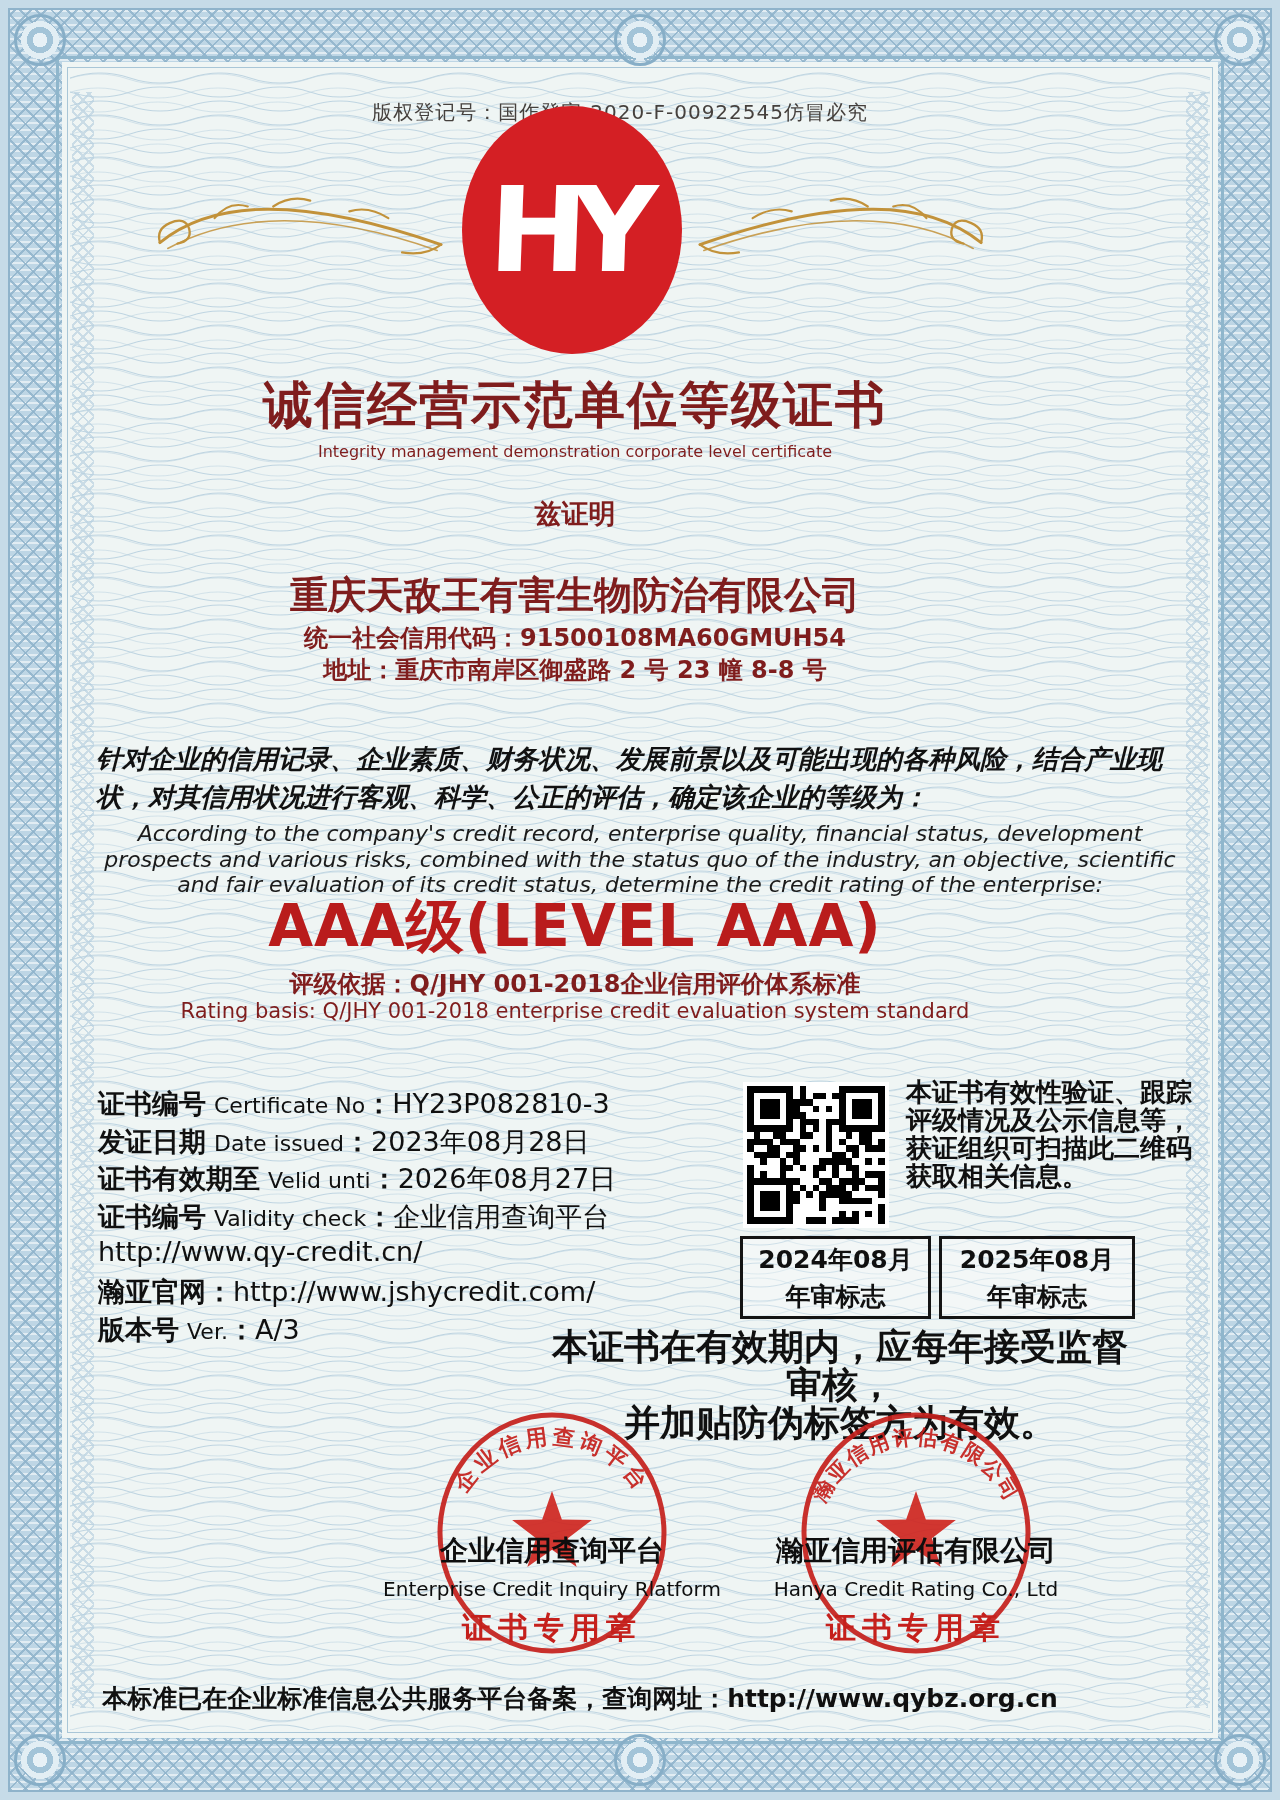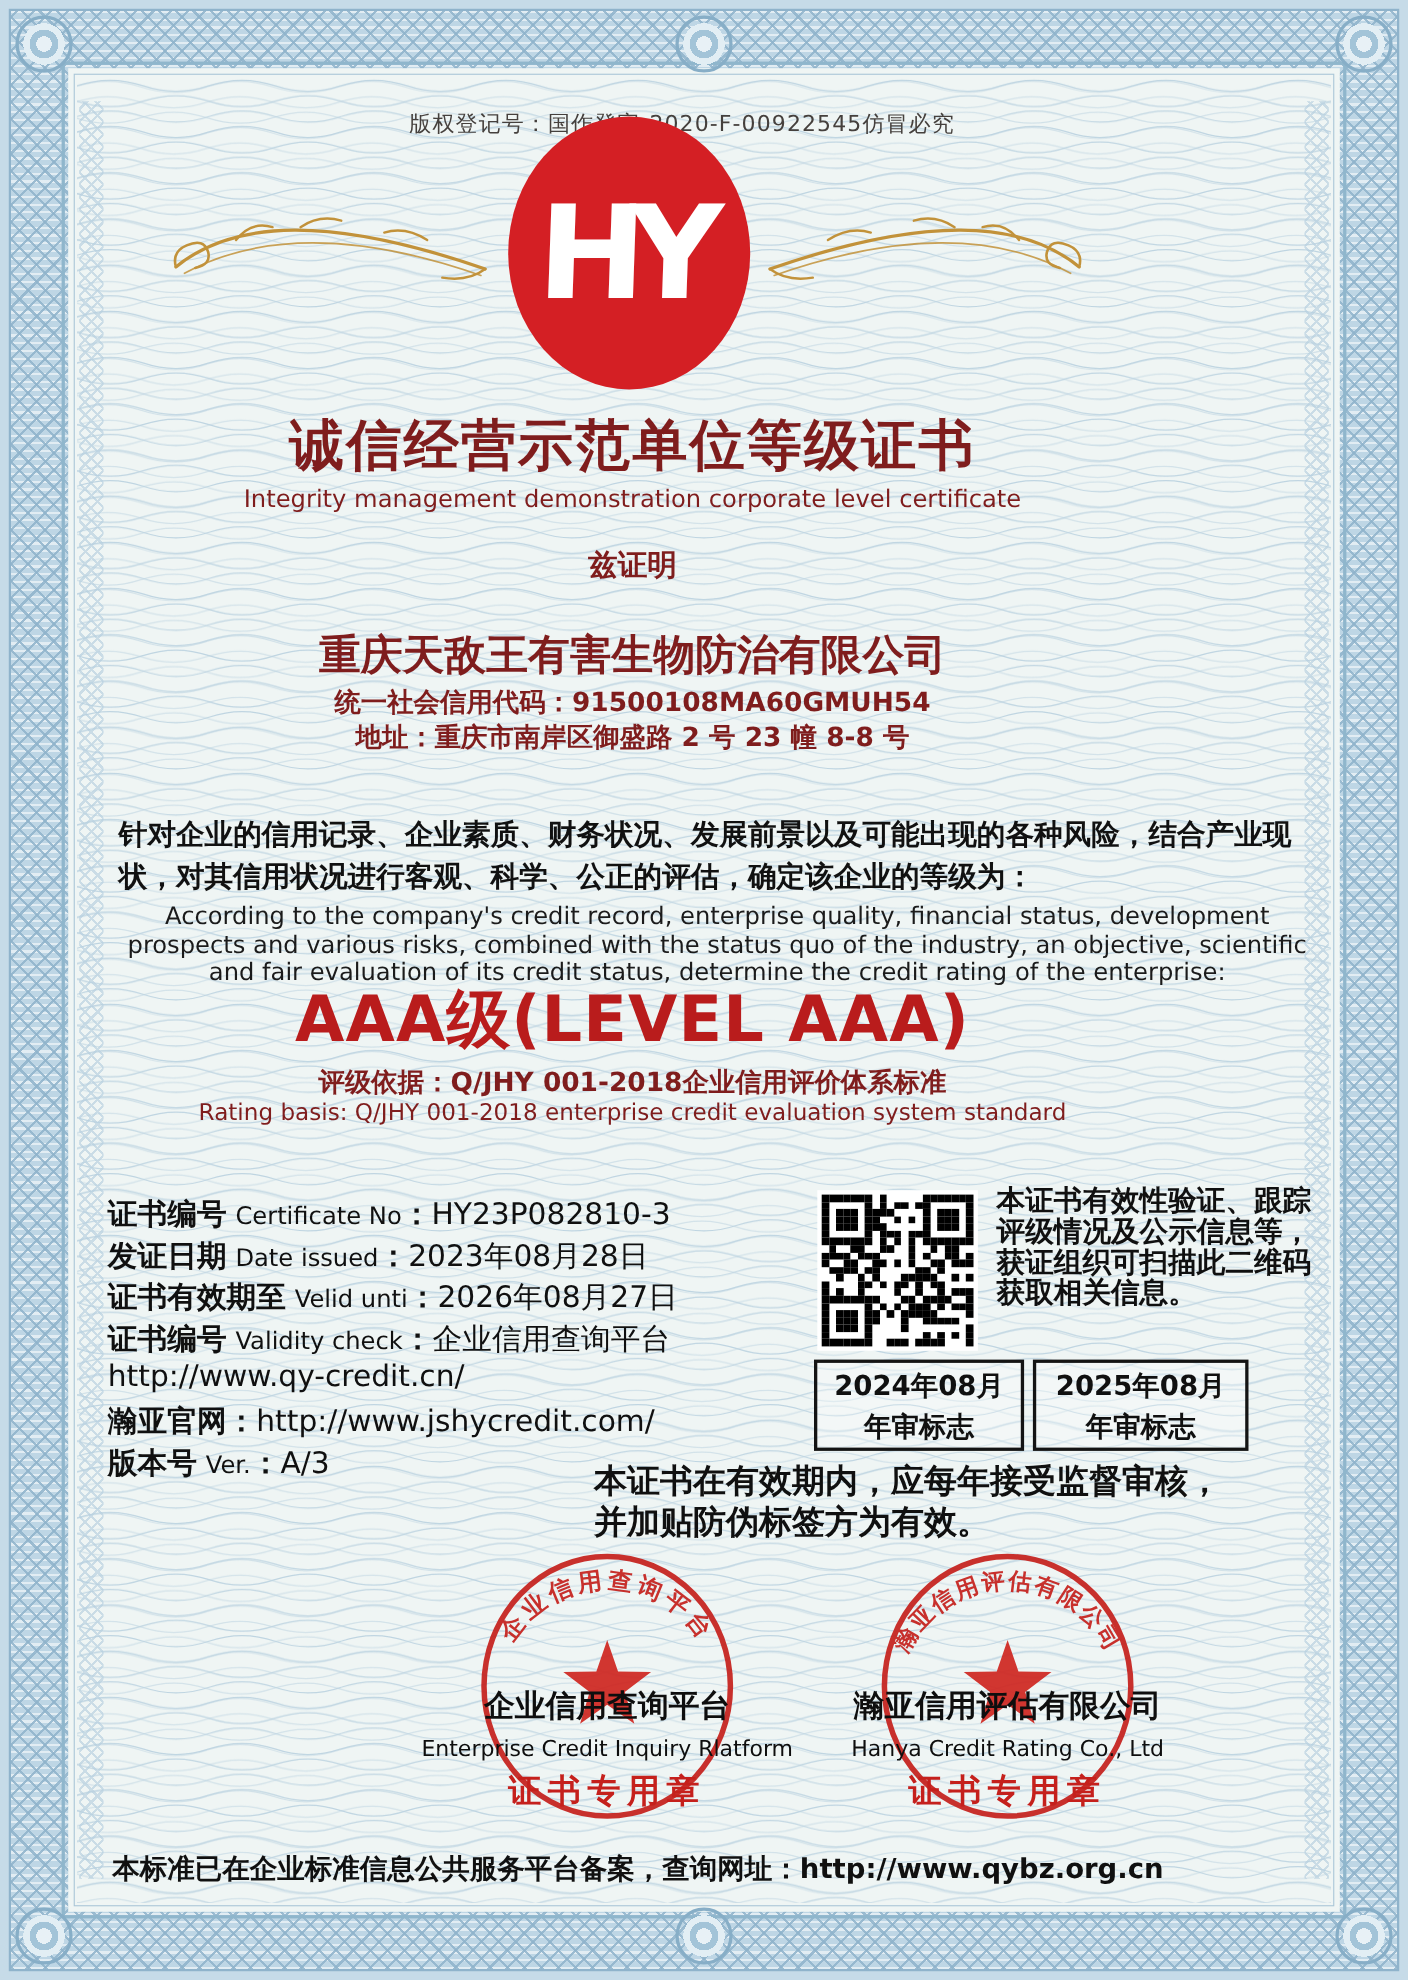--- a/index.html
+++ b/index.html
@@ -34,28 +34,28 @@
     font-size:20px; font-weight:500; color:#45403d; letter-spacing:1px; }
   .logo { position:absolute; left:462px; top:106px; width:220px; height:248px; border-radius:50%;
     background:#d41f24; z-index:4; display:flex; align-items:center; justify-content:center; }
   .logo span { color:#fff; font-size:118px; font-weight:800; letter-spacing:-16px; text-indent:-14px;
     font-family:"DejaVu Sans",sans-serif; transform:skewX(-2deg); }
   .flourish { position:absolute; top:186px; width:305px; height:82px; z-index:3; }
   .flo-l { left:148px; } .flo-r { left:688px; transform:scaleX(-1); }
 
   .center-col { position:absolute; left:10px; width:1130px; text-align:center; z-index:4; color:#7f1d1d; }
   .title-cn  { top:372px; font-size:50px; font-weight:700; letter-spacing:2px; }
-  .title-en  { top:442px; font-size:22px; font-weight:500; }
+  .title-en  { top:442px; font-size:16px; font-weight:500; }
   .certify-cn{ top:496px; font-size:27px; font-weight:700; }
   .certify-en{ top:534px; font-size:23px; }
   .company   { top:570px; font-size:38px; font-weight:800; }
   .code      { top:622px; font-size:24px; font-weight:600; }
   .addr      { top:654px; font-size:24px; font-weight:600; }
 
-  .body-block { position:absolute; left:108px; top:740px; width:1088px; z-index:4; }
+  .body-block { position:absolute; left:96px; top:740px; width:1088px; z-index:4;font-style:italic; }
   .body-cn { font-size:26px; line-height:38px; font-weight:600; color:#111; text-align:left; }
   .body-en { font-size:22px; line-height:25.5px; font-weight:400; color:#1b1b1b; margin-top:5px; text-align:center; }
 
   .level    { top:888px; font-size:58px; font-weight:800; color:#b91c1c; letter-spacing:1px; }
   .basis-cn { top:968px; font-size:24px; font-weight:600; }
   .basis-en { top:999px; font-size:21px; }
 
   
   .details { position:absolute; left:98px; top:1086px; z-index:4; color:#101010; }
   .d-row { height:37.6px; display:flex; align-items:baseline; white-space:nowrap; }
@@ -68,22 +68,22 @@
   .qr { position:absolute; left:743px; top:1082px; width:146px; height:146px; z-index:4;
     background:#fff; padding:4px; display:grid;
     grid-template-columns:repeat(21,1fr); grid-template-rows:repeat(21,1fr); }
   .qr div.dk { background:#000; }
   .qr-caption { position:absolute; left:906px; top:1078px; width:294px; z-index:4;
     font-size:26px; line-height:28px; font-weight:600; color:#101010; text-align:left; }
   .badge { position:absolute; top:1236px; height:83px; border:3px solid #141414; z-index:4;
     display:flex; flex-direction:column; align-items:center; justify-content:center; gap:4px;
     font-size:25px; font-weight:600; color:#101010; background:rgba(255,255,255,.25); }
   .badge-1 { left:740px; width:191px; } .badge-2 { left:939px; width:196px; }
-  .notes { position:absolute; left:540px; top:1328px; width:600px; z-index:4; text-align:left;
-    font-size:30px; line-height:38px; font-weight:600; color:#101010; }
+  .notes { position:absolute; left:540px; top:1328px; width:600px; z-index:4; text-align:center;
+    font-size:36px; line-height:38px; font-weight:600; color:#101010; }
 
   
   .seal-svg { position:absolute; top:1408px; width:240px; height:250px; z-index:5; opacity:.92; }
   .seal-l { left:432px; } .seal-r { left:796px; }
   .org { position:absolute; top:1532px; width:420px; text-align:center; z-index:6; color:#0e0e0e; }
   .org-l { left:342px; } .org-r { left:706px; }
   .org-cn { font-size:28px; font-weight:800; }
   .org-en { font-size:20px; font-weight:500; margin-top:7px; }
   .org-stamp { font-size:30px; font-weight:800; color:#c5201c; letter-spacing:6px; margin-top:7px; }
 

